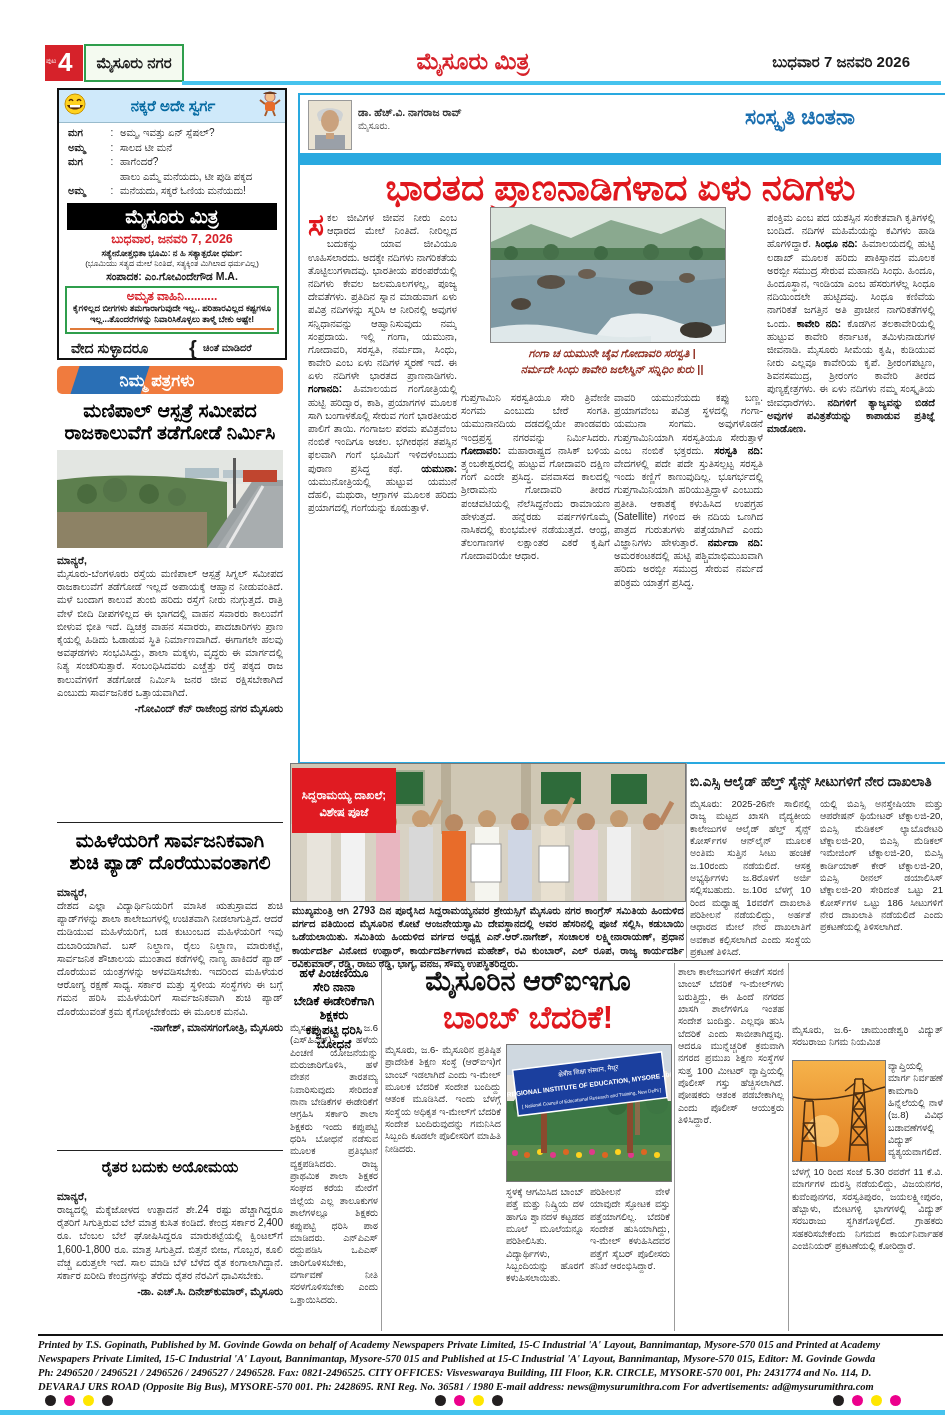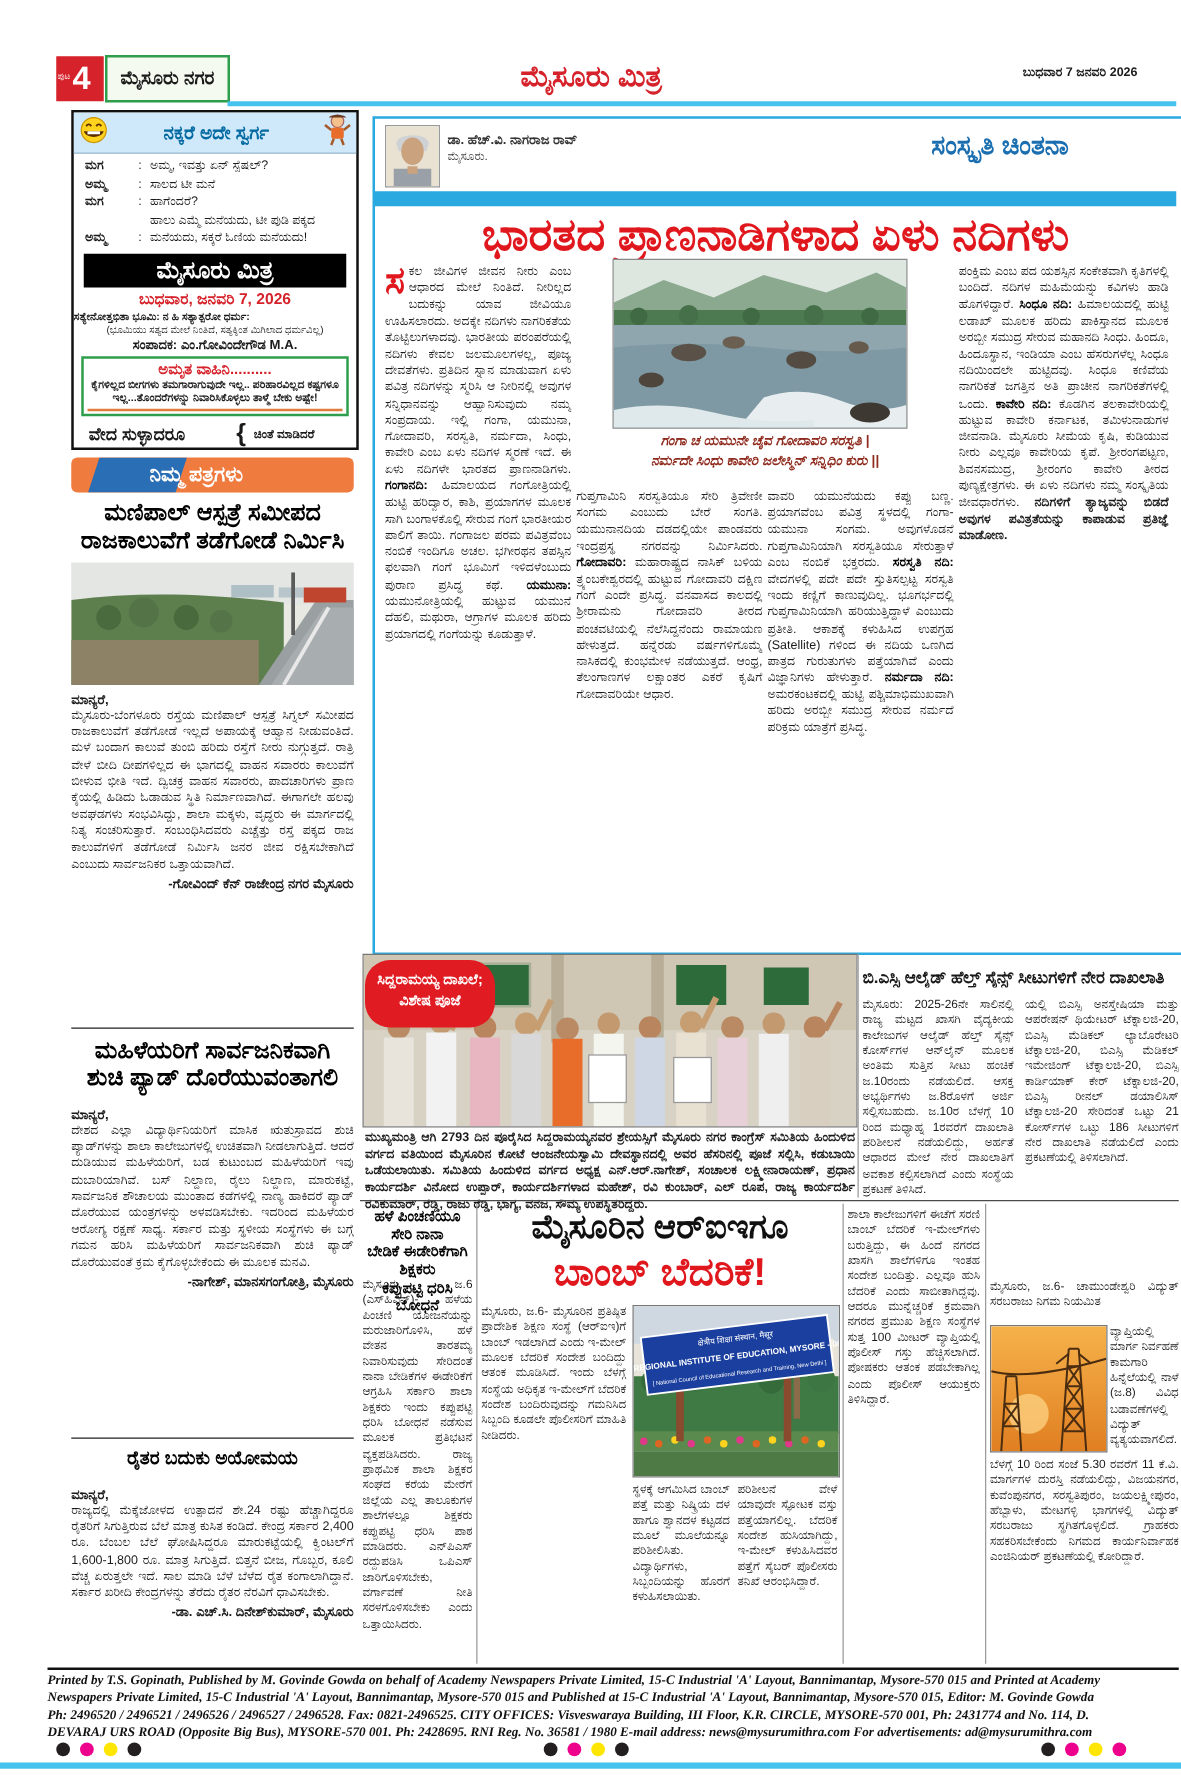--- a/index.html
+++ b/index.html
@@ -33,21 +33,21 @@
 
   <div class="abs" style="left:45px;top:45px;width:38px;height:36px;background:#d6222a;color:#fff;">
     <span class="abs" style="left:1px;top:12px;font-size:7px;">ಪುಟ</span>
     <span class="abs" style="left:13px;top:2px;font-size:26px;font-weight:bold;">4</span>
   </div>
   <div class="abs" style="left:84px;top:44px;width:96px;height:34px;border:2px solid #2f9e4c;background:#f4faf0;
               text-align:center;line-height:34px;font-weight:bold;font-size:15px;">
     <span>ಮೈಸೂರು ನಗರ</span>
   </div>
   <div class="abs" style="left:358px;top:48px;width:230px;text-align:center;color:#d6222a;font-weight:bold;font-size:23px;">ಮೈಸೂರು ಮಿತ್ರ</div>
-  <div class="abs" style="left:760px;top:53px;width:150px;text-align:right;font-weight:bold;font-size:10px;">ಬುಧವಾರ 7 ಜನವರಿ 2026</div>
+  <div class="abs" style="left:760px;top:53px;width:150px;text-align:right;font-weight:bold;font-size:15px;">ಬುಧವಾರ 7 ಜನವರಿ 2026</div>
   <div class="abs" style="left:182px;top:81px;width:759px;height:4px;background:#45c3ee;"></div>
 
   <div class="abs" style="left:57px;top:88px;width:226px;height:268px;border:2px solid #111;overflow:hidden;">
     <div style="height:32px;background:#cfe9fa;border-bottom:1px solid #9bc;display:flex;align-items:center;justify-content:space-between;padding:0 4px;">
       <span>
         <svg width="24" height="24" viewBox="0 0 24 24">
             <circle cx="12" cy="12" r="10" fill="#ffd21e" stroke="#c99400"></circle>
             <path d="M4 13c2 6 14 6 16 0z" fill="#5a2d00"></path>
             <rect x="7" y="13" width="10" height="2.4" fill="#fff"></rect>
             <path d="M6 9c1-2 3-2 4 0M14 9c1-2 3-2 4 0" stroke="#5a2d00" fill="none" stroke-width="1.4"></path>
@@ -82,21 +82,21 @@
       <div class="jrow">
           <span class="jwho">ಅಮ್ಮ</span>
           <span class="jsep">:</span>
           <span>ಹಾಲು ಎಮ್ಮೆ ಮನೆಯದು, ಟೀ ಪುಡಿ ಪಕ್ಕದ ಮನೆಯದು, ಸಕ್ಕರೆ ಓಣಿಯ ಮನೆಯದು!</span>
         </div>
     </div>
     <div style="margin:4px 8px 2px;background:#000;color:#fff;text-align:center;font-weight:bold;font-size:19px;line-height:27px;">
       <span>ಮೈಸೂರು ಮಿತ್ರ</span>
     </div>
     <div style="text-align:center;color:#d6222a;font-weight:bold;font-size:12.5px;">ಬುಧವಾರ, ಜನವರಿ 7, 2026</div>
-    <div style="font-weight:bold;font-size:8.5px;margin-top:1px;">ಸತ್ಯೇನೋತ್ತಭಿತಾ ಭೂಮಿ: ನ ಹಿ ಸತ್ಯಾತ್ಪರೋ ಧರ್ಮ:</div>
+    <div style="text-align:center;font-weight:bold;font-size:8.5px;margin-top:1px;">ಸತ್ಯೇನೋತ್ತಭಿತಾ ಭೂಮಿ: ನ ಹಿ ಸತ್ಯಾತ್ಪರೋ ಧರ್ಮ:</div>
     <div style="text-align:center;font-size:8px;">(ಭೂಮಿಯು ಸತ್ಯದ ಮೇಲೆ ನಿಂತಿದೆ, ಸತ್ಯಕ್ಕಿಂತ ಮಿಗಿಲಾದ ಧರ್ಮವಿಲ್ಲ)</div>
     <div style="text-align:center;font-weight:bold;font-size:10.5px;margin-top:1px;">ಸಂಪಾದಕ: ಎಂ.ಗೋವಿಂದೇಗೌಡ M.A.</div>
     <div style="margin:3px 6px 2px;border:2px solid #2f9e4c;padding:1px 3px 2px;">
       <div style="text-align:center;color:#d6222a;font-weight:bold;font-size:12px;">ಅಮೃತ ವಾಹಿನಿ..........</div>
       <div style="text-align:center;font-weight:bold;font-size:8.6px;line-height:1.35;border-bottom:2px solid #e07b3a;padding-bottom:2px;">ಕೈಗಳಿಲ್ಲದ ಬೀಗಗಳು ತಮಗಾರಾಗುವುದೇ ಇಲ್ಲ.. ಪರಿಹಾರವಿಲ್ಲದ ಕಷ್ಟಗಳೂ ಇಲ್ಲ...ತೊಂದರೆಗಳನ್ನು ನಿವಾರಿಸಿಕೊಳ್ಳಲು ತಾಳ್ಮೆ ಬೇಕು ಅಷ್ಟೇ!</div>
     </div>
     <div class="vrow">
       <span class="vleft">ವೇದ ಸುಳ್ಳಾದರೂ</span>
       <span class="vbrace">{</span>
       <span class="vright">ಚಿಂತೆ ಮಾಡಿದರೆ</span>
@@ -261,21 +261,21 @@
           <rect x="283" y="66" width="24" height="71" fill="#e8d0d8"></rect>
         <circle cx="328" cy="55" r="9" fill="#c39a70"></circle>
           <rect x="316" y="63" width="24" height="74" fill="#efefef"></rect>
         <circle cx="361" cy="58" r="9" fill="#b9855f"></circle>
           <rect x="349" y="66" width="24" height="71" fill="#d8cfc0"></rect>
         <path d="M369 60 L381 38" stroke="#b9855f" stroke-width="5"></path>
       </g>
     </svg>
   </div>
   <div class="abs" style="left:292px;top:768px;width:104px;height:46px;background:#e01b22;color:#fff;text-align:center;
-              font-weight:bold;font-size:11.5px;line-height:1.5;padding-top:8px;border-radius:20px;">
+              font-weight:bold;font-size:11.5px;line-height:1.5;padding-top:19px;">
     <div>ಸಿದ್ದರಾಮಯ್ಯ ದಾಖಲೆ;</div>
     <div>ವಿಶೇಷ ಪೂಜೆ</div>
   </div>
   <div class="abs" style="left:292px;top:904px;width:392px;font-size:10px;font-weight:bold;line-height:1.32;text-align:justify;">ಮುಖ್ಯಮಂತ್ರಿ ಆಗಿ 2793 ದಿನ ಪೂರೈಸಿದ ಸಿದ್ದರಾಮಯ್ಯನವರ ಶ್ರೇಯಸ್ಸಿಗೆ ಮೈಸೂರು ನಗರ ಕಾಂಗ್ರೆಸ್ ಸಮಿತಿಯ ಹಿಂದುಳಿದ ವರ್ಗದ ವತಿಯಿಂದ ಮೈಸೂರಿನ ಕೋಟೆ ಆಂಜನೇಯಸ್ವಾಮಿ ದೇವಸ್ಥಾನದಲ್ಲಿ ಅವರ ಹೆಸರಿನಲ್ಲಿ ಪೂಜೆ ಸಲ್ಲಿಸಿ, ಕಡುಬಾಯಿ ಒಡೆಯಲಾಯಿತು. ಸಮಿತಿಯ ಹಿಂದುಳಿದ ವರ್ಗದ ಅಧ್ಯಕ್ಷ ಎನ್.ಆರ್.ನಾಗೇಶ್, ಸಂಚಾಲಕ ಲಕ್ಷ್ಮೀನಾರಾಯಣ್, ಪ್ರಧಾನ ಕಾರ್ಯದರ್ಶಿ ವಿನೋದ ಉಪ್ಪಾರ್, ಕಾರ್ಯದರ್ಶಿಗಳಾದ ಮಹೇಶ್, ರವಿ ಕುಂಬಾರ್, ಎಲ್ ರೂಪ, ರಾಜ್ಯ ಕಾರ್ಯದರ್ಶಿ ರವಿಕುಮಾರ್, ರೆಡ್ಡಿ, ರಾಜು ರೆಡ್ಡಿ, ಭಾಗ್ಯ, ವನಜ, ಸೌಮ್ಯ ಉಪಸ್ಥಿತರಿದ್ದರು.</div>
 
   <div class="vline" style="left:686px;top:763px;height:195px;"></div>
 
   <div class="abs" style="left:690px;top:774px;width:253px;font-weight:bold;font-size:13.5px;white-space:nowrap;overflow:hidden;">ಬಿ.ಎಸ್ಸಿ ಆಲೈಡ್ ಹೆಲ್ತ್ ಸೈನ್ಸ್ ಸೀಟುಗಳಿಗೆ ನೇರ ದಾಖಲಾತಿ</div>
   <div class="abs jtxt9" style="left:690px;top:798px;width:121px;height:160px;overflow:hidden;">ಮೈಸೂರು: 2025-26ನೇ ಸಾಲಿನಲ್ಲಿ ರಾಜ್ಯ ಮಟ್ಟದ ಖಾಸಗಿ ವೈದ್ಯಕೀಯ ಕಾಲೇಜುಗಳ ಆಲೈಡ್ ಹೆಲ್ತ್ ಸೈನ್ಸ್ ಕೋರ್ಸ್‌ಗಳ ಆನ್‌ಲೈನ್ ಮೂಲಕ ಅಂತಿಮ ಸುತ್ತಿನ ಸೀಟು ಹಂಚಿಕೆ ಜ.10ರಂದು ನಡೆಯಲಿದೆ. ಆಸಕ್ತ ಅಭ್ಯರ್ಥಿಗಳು ಜ.8ರೊಳಗೆ ಅರ್ಜಿ ಸಲ್ಲಿಸಬಹುದು. ಜ.10ರ ಬೆಳಗ್ಗೆ 10 ರಿಂದ ಮಧ್ಯಾಹ್ನ 1ರವರೆಗೆ ದಾಖಲಾತಿ ಪರಿಶೀಲನೆ ನಡೆಯಲಿದ್ದು, ಅರ್ಹತೆ ಆಧಾರದ ಮೇಲೆ ನೇರ ದಾಖಲಾತಿಗೆ ಅವಕಾಶ ಕಲ್ಪಿಸಲಾಗಿದೆ ಎಂದು ಸಂಸ್ಥೆಯ ಪ್ರಕಟಣೆ ತಿಳಿಸಿದೆ.</div>
   <div class="abs jtxt9" style="left:820px;top:798px;width:123px;height:160px;overflow:hidden;">ಯಲ್ಲಿ ಬಿಎಸ್ಸಿ ಅನಸ್ತೇಷಿಯಾ ಮತ್ತು ಆಪರೇಷನ್ ಥಿಯೇಟರ್ ಟೆಕ್ನಾಲಜಿ-20, ಬಿಎಸ್ಸಿ ಮೆಡಿಕಲ್ ಲ್ಯಾಬೊರೇಟರಿ ಟೆಕ್ನಾಲಜಿ-20, ಬಿಎಸ್ಸಿ ಮೆಡಿಕಲ್ ಇಮೇಜಿಂಗ್ ಟೆಕ್ನಾಲಜಿ-20, ಬಿಎಸ್ಸಿ ಕಾರ್ಡಿಯಾಕ್ ಕೇರ್ ಟೆಕ್ನಾಲಜಿ-20, ಬಿಎಸ್ಸಿ ರೀನಲ್ ಡಯಾಲಿಸಿಸ್ ಟೆಕ್ನಾಲಜಿ-20 ಸೇರಿದಂತೆ ಒಟ್ಟು 21 ಕೋರ್ಸ್‌ಗಳ ಒಟ್ಟು 186 ಸೀಟುಗಳಿಗೆ ನೇರ ದಾಖಲಾತಿ ನಡೆಯಲಿದೆ ಎಂದು ಪ್ರಕಟಣೆಯಲ್ಲಿ ತಿಳಿಸಲಾಗಿದೆ.</div>

